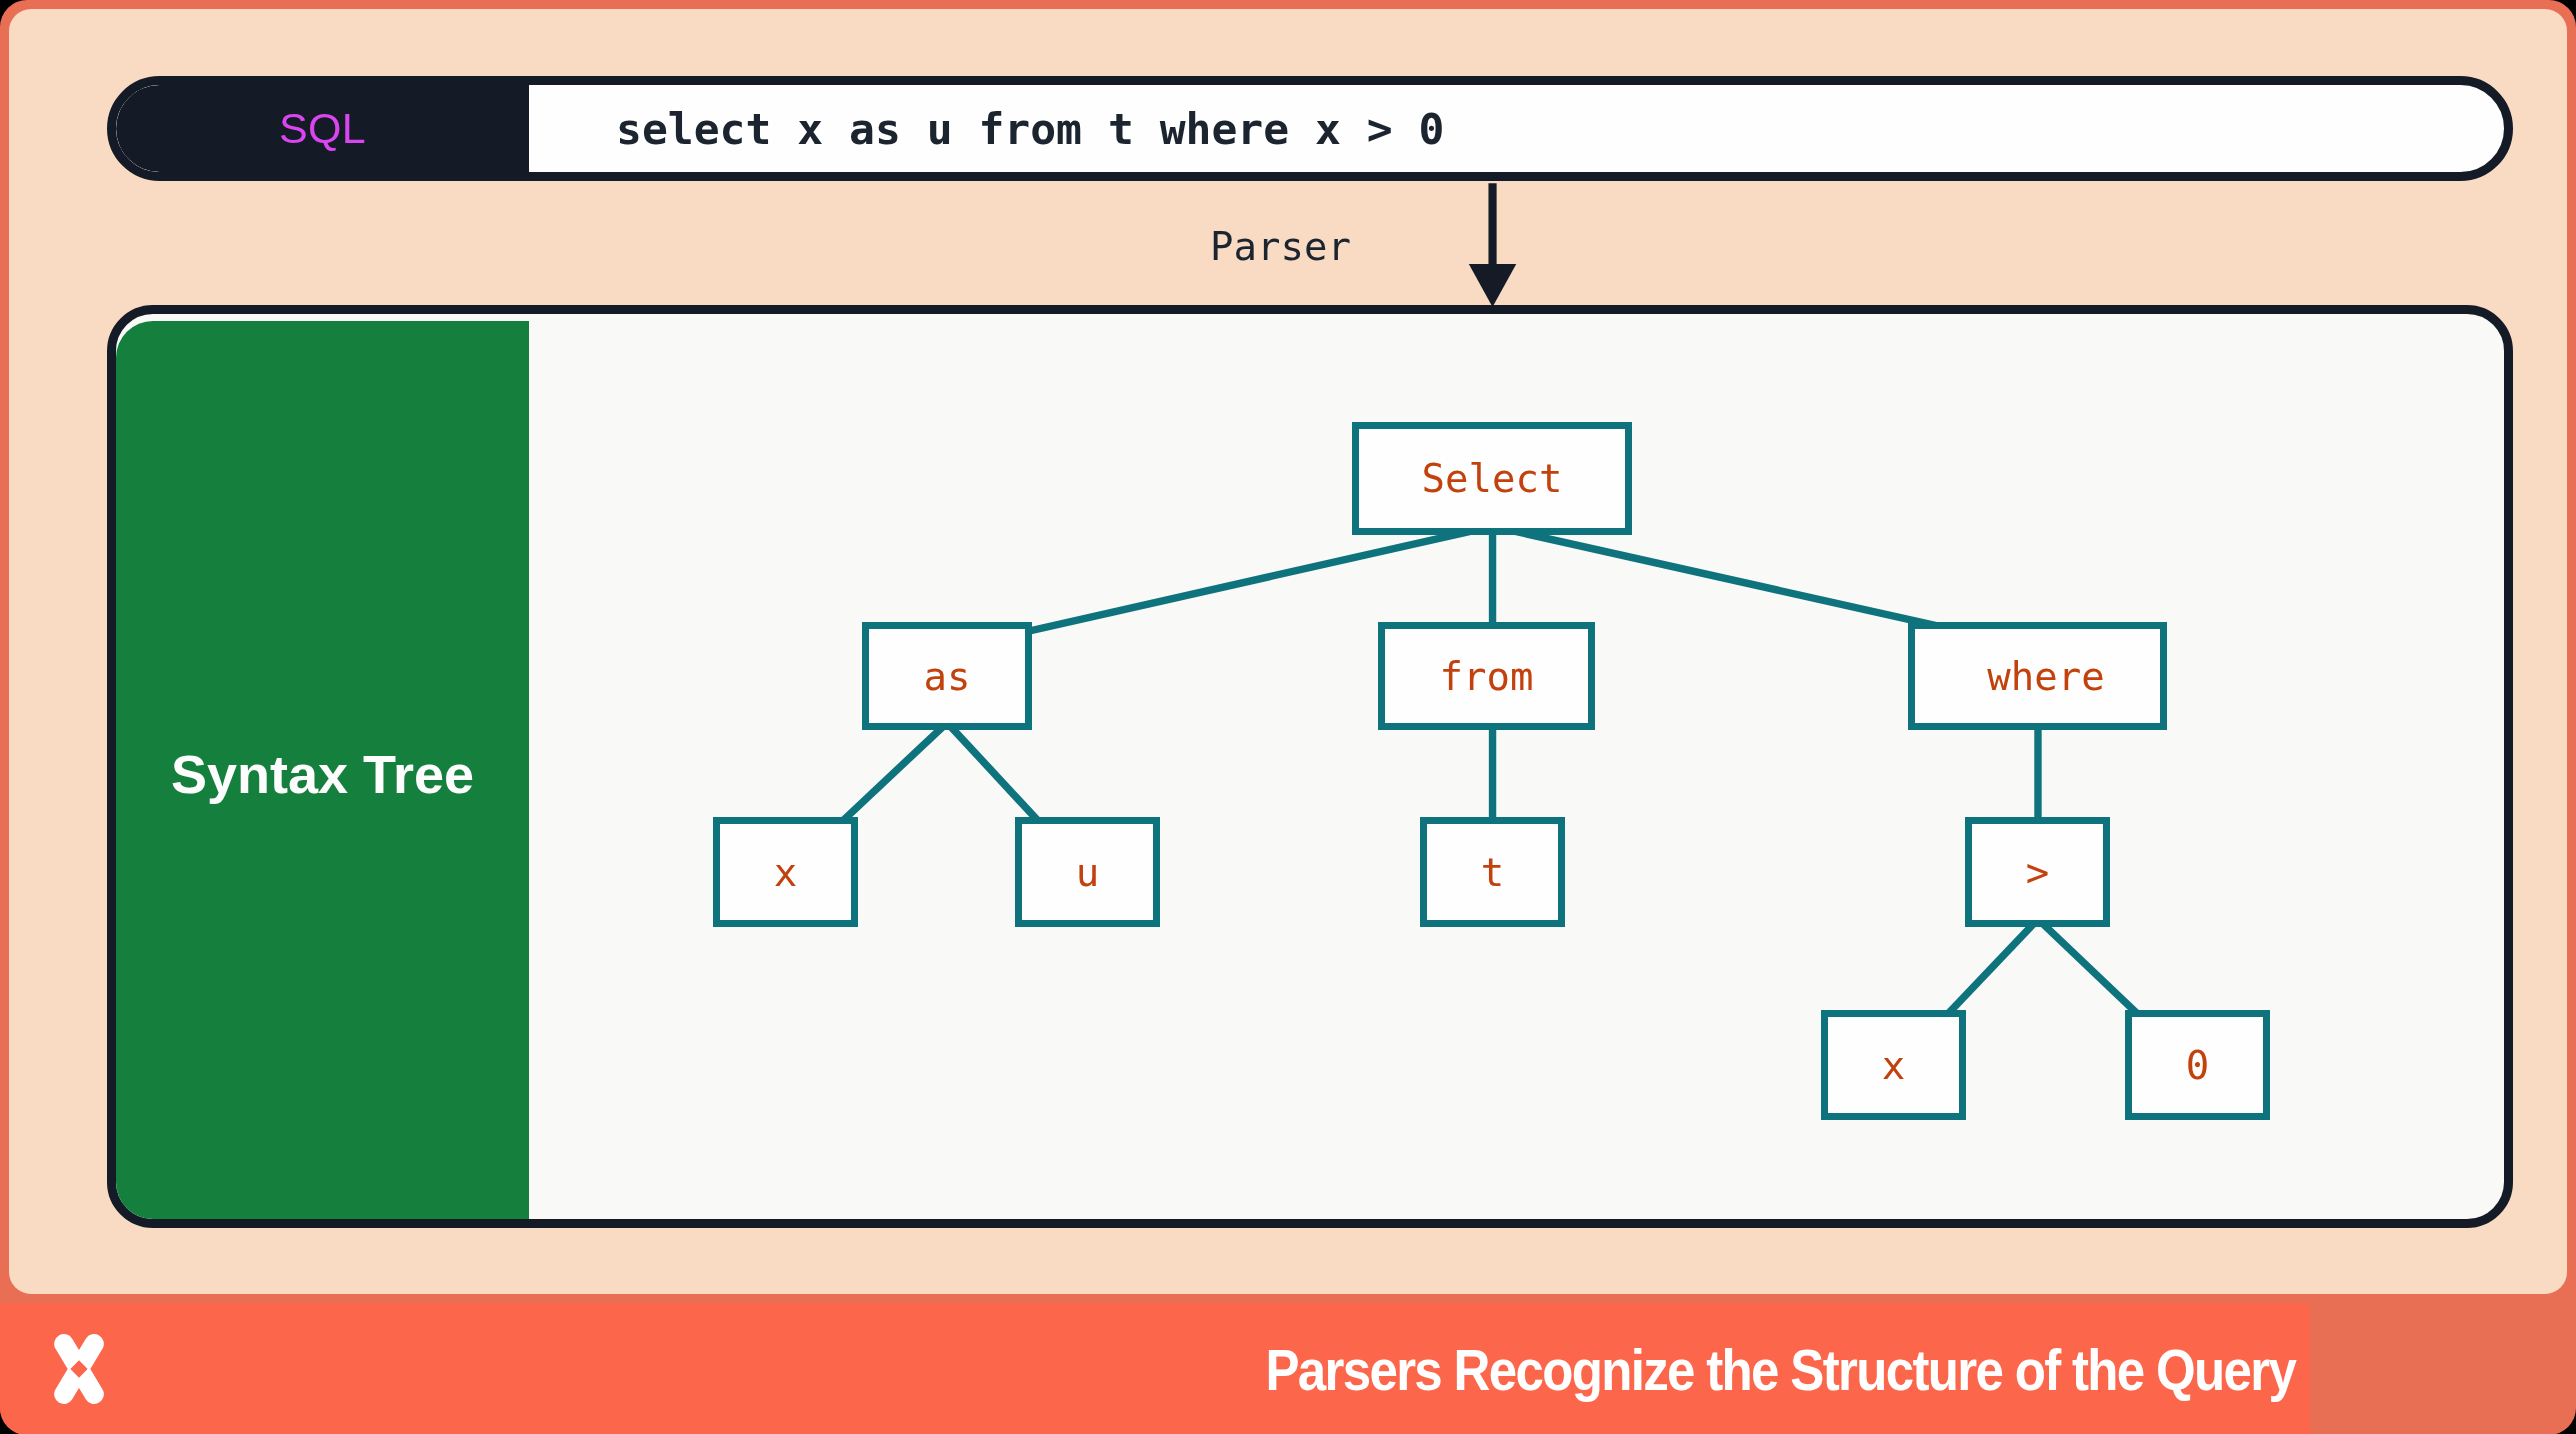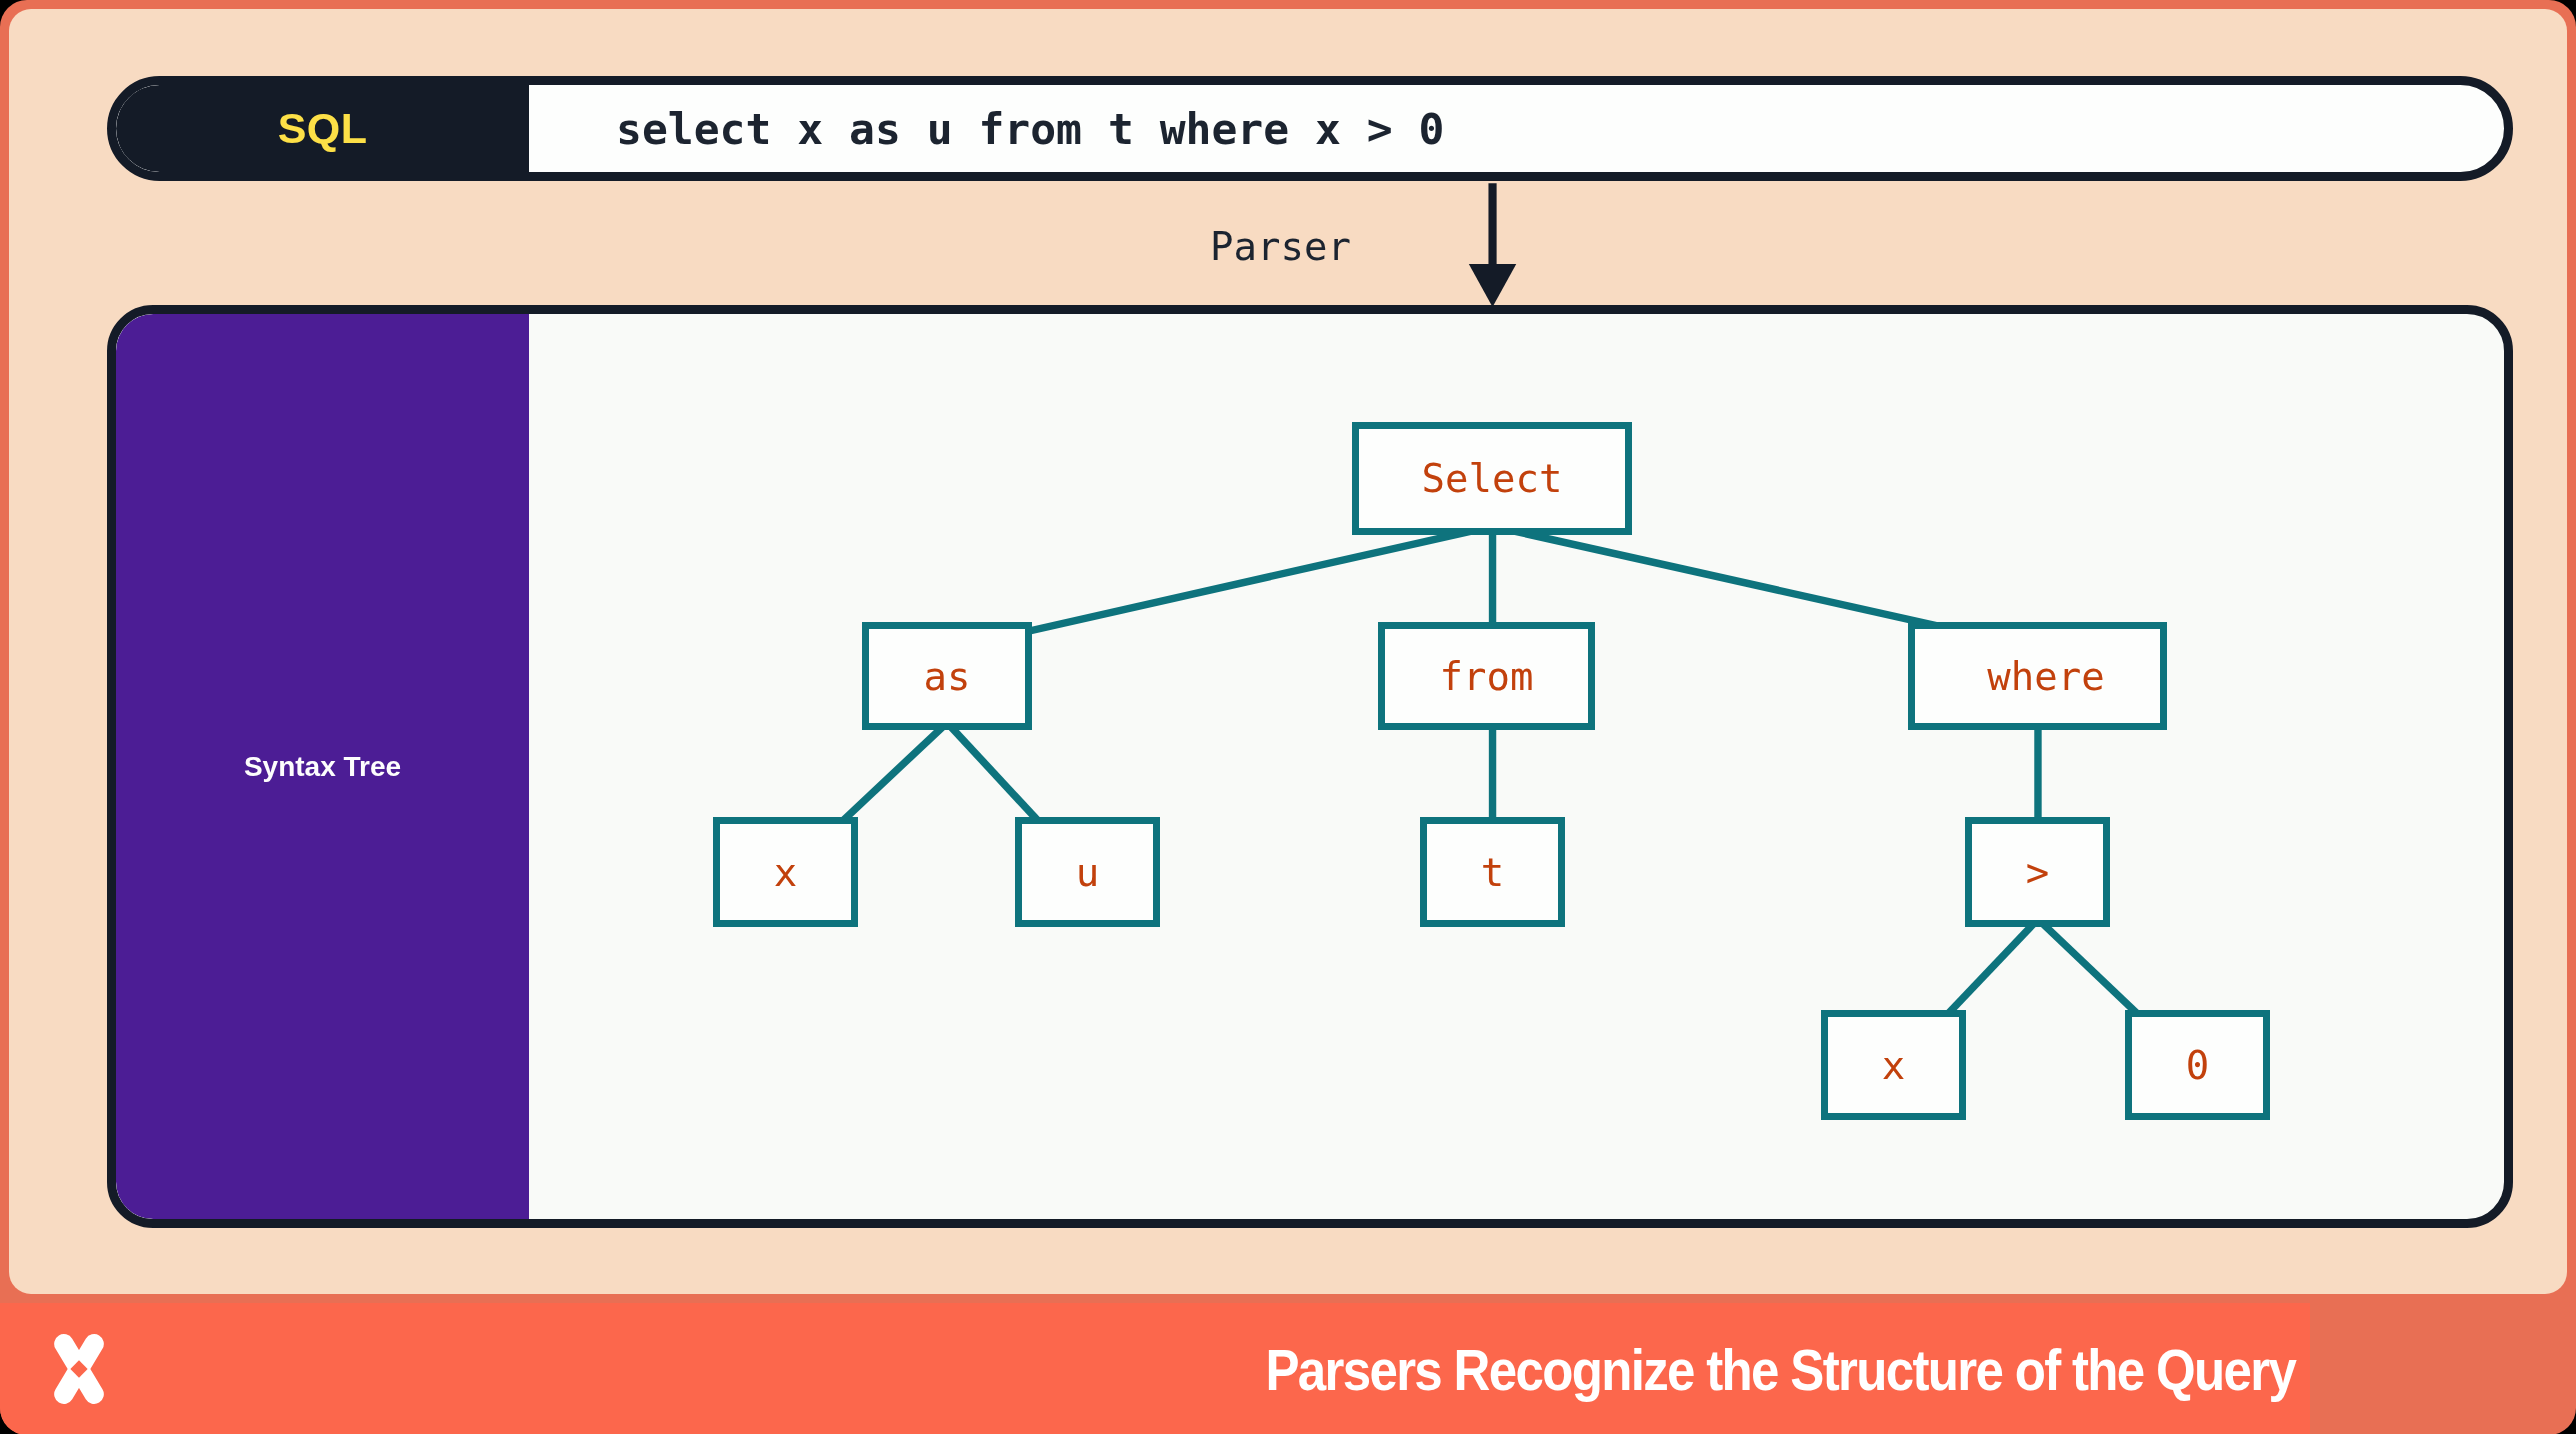--- a/index.html
+++ b/index.html
@@ -31,22 +31,22 @@
     border:9px solid #141b27;
     border-radius:53px;
     background:#fdfefd;
     display:flex;
     overflow:hidden;
   }
   .pill-label {
     flex:0 0 413px;
     background:#141b27;
     border-radius:44px 0 0 44px;
-    color:#fde047;
-    font-size:43px; font-weight:bold; letter-spacing:0.4px;
+    color:#d946ef;
+    font-size:43px; font-weight:normal; letter-spacing:0.4px;
     display:flex; align-items:center; justify-content:center;
   }
   .pill-query {
     display:flex; align-items:center;
     padding-left:87px;
     font-family:"DejaVu Sans Mono", monospace;
     font-size:43px; color:#1c2430;
     white-space:pre;
     font-weight:bold;
   }
@@ -61,26 +61,26 @@
   .tree-box {
     position:absolute; left:107px; top:305px;
     width:2406px; height:923px;
     box-sizing:border-box;
     border:9px solid #141b27;
     border-radius:46px;
     background:#f9faf8;
     overflow:hidden;
   }
   .tree-label-col {
-    position:absolute; left:0; top:0;
+    position:absolute; left:0; top:7px;
     width:413px; height:100%;
-    background:#4c1d95;
+    background:#15803d;
     border-radius:37px 0 0 37px;
     display:flex; align-items:center; justify-content:center;
-    color:#fdfdfd; font-size:28px; font-weight:bold;
+    color:#fdfdfd; font-size:54px; font-weight:bold;
   }
   .overlay {
     position:absolute; left:0; top:0;
     pointer-events:none;
   }
   .node {
     position:absolute; box-sizing:border-box;
     border:7.4px solid #0e737d;
     background:#fdfefd;
     color:#c2410c;

